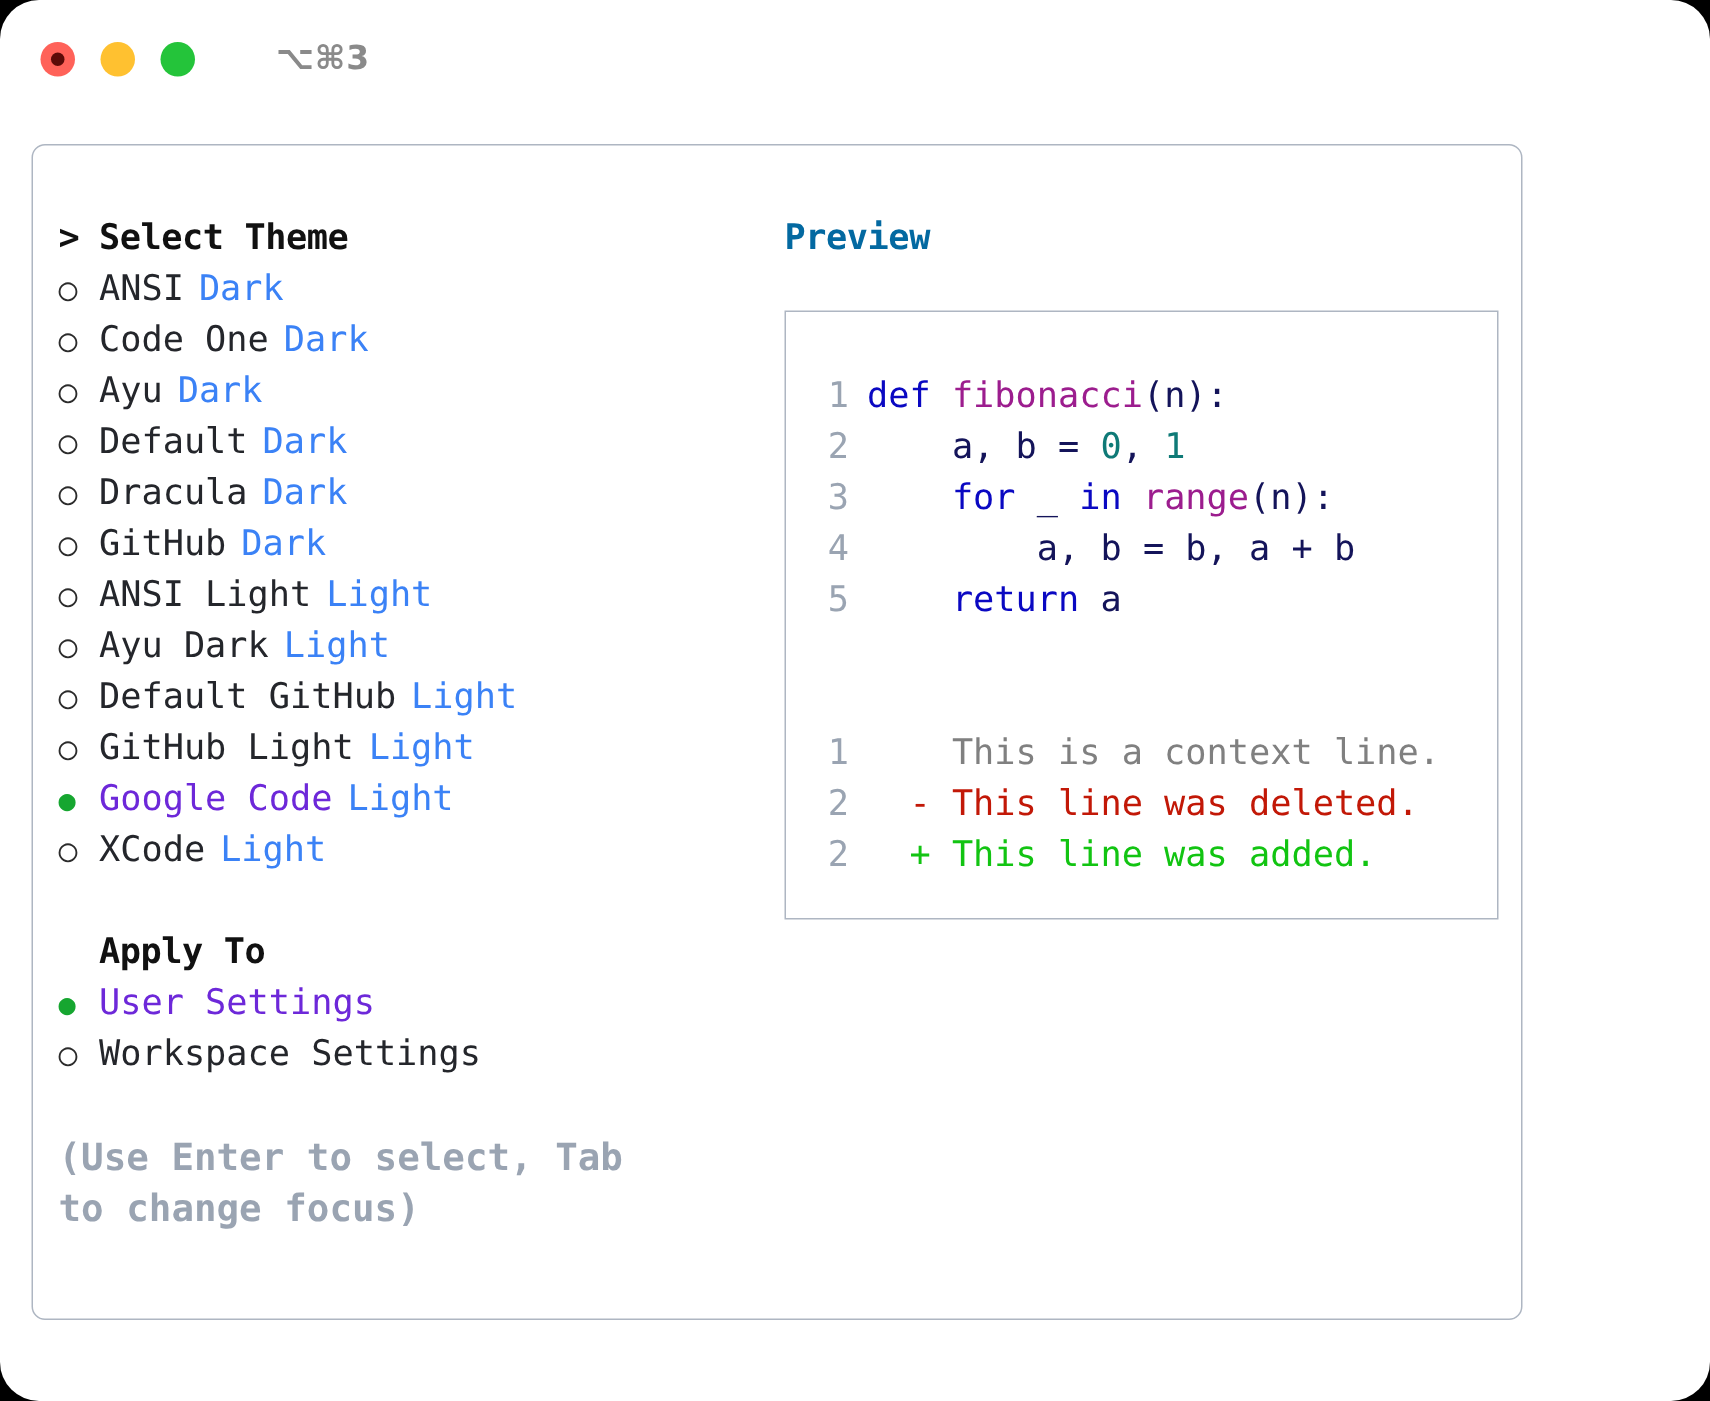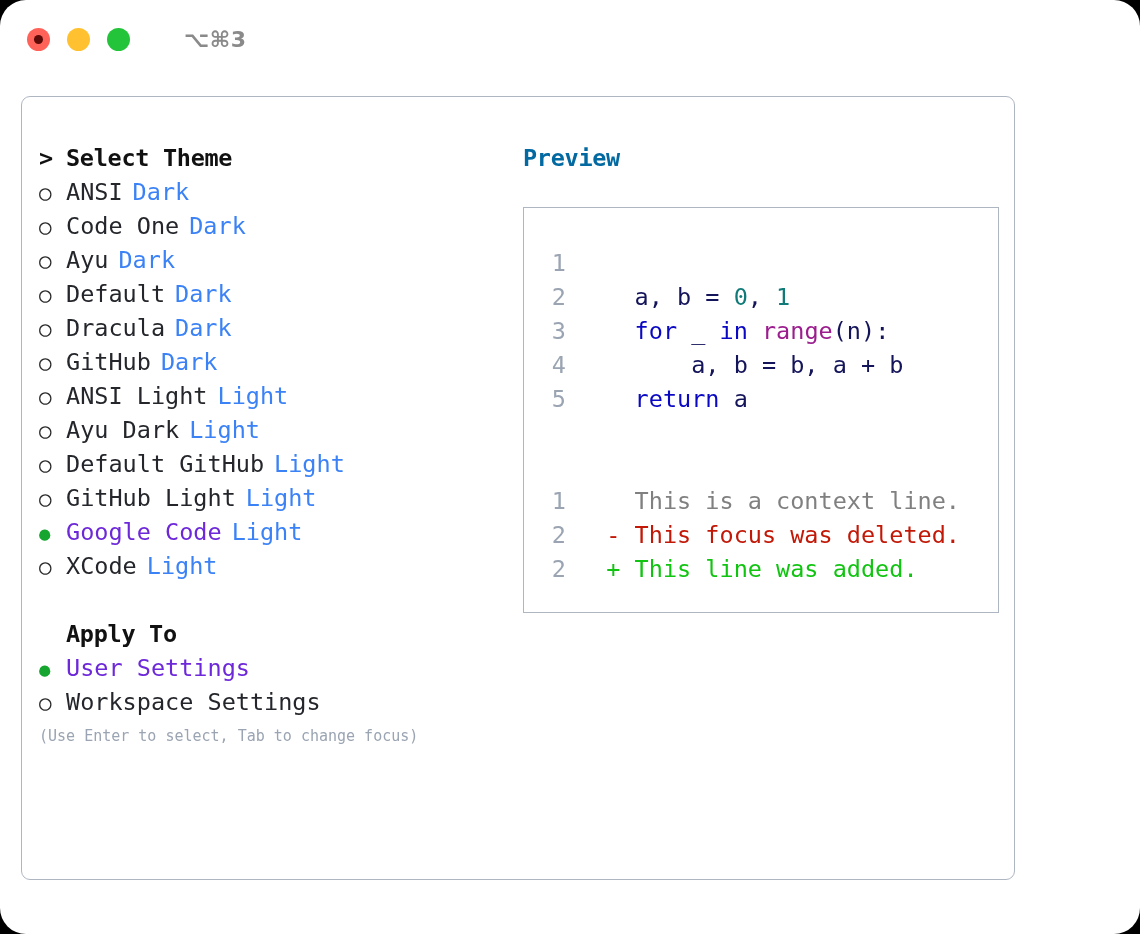--- a/index.html
+++ b/index.html
@@ -124,24 +124,26 @@
   .spacer-row { height: 34px; }
 
   .section-title {
     font-weight: bold;
     color: #111111;
     letter-spacing: -0.3px;
   }
   .section-title .bullet { visibility: hidden; }
 
   .hint {
-    font-size: 15px;
+    margin-top: 36px;
+    font-size: 25px;
     line-height: 34px;
     color: #9aa4b2;
     width: 400px;
+    font-weight: bold;
   }
 
   
   .right-col {
     flex: 1;
     padding-left: 39px;
     box-sizing: border-box;
   }
   .preview-title {
     font-size: 23.5px;
@@ -290,31 +292,31 @@
           </div>
 
         <div class="hint">(Use Enter to select, Tab to change focus)</div>
       </div>
 
       <div class="right-col">
         <div class="preview-title">Preview</div>
 
         <div class="code-box">
           <div id="code-lines">
-              <div class="code-line"><span class="ln">1</span></div>
+              <div class="code-line"><span class="ln">1</span><span class="code-content"><span class="t-kw">def </span><span class="t-fn">fibonacci</span><span class="t-pl">(n):</span></span></div>
               <div class="code-line"><span class="ln">2</span><span class="code-content"><span class="t-pl">    a, b = </span><span class="t-num">0</span><span class="t-pl">, </span><span class="t-num">1</span></span></div>
               <div class="code-line"><span class="ln">3</span><span class="code-content"><span class="t-pl">    </span><span class="t-kw">for</span><span class="t-pl"> _ </span><span class="t-kw">in</span><span class="t-pl"> </span><span class="t-fn">range</span><span class="t-pl">(n):</span></span></div>
               <div class="code-line"><span class="ln">4</span><span class="code-content"><span class="t-pl">        a, b = b, a + b</span></span></div>
               <div class="code-line"><span class="ln">5</span><span class="code-content"><span class="t-pl">    </span><span class="t-kw">return</span><span class="t-pl"> a</span></span></div>
             </div>
           <div class="blank-line"></div>
           <div class="blank-line"></div>
           <div id="diff-lines">
               <div class="code-line"><span class="ln">1</span><span class="code-content t-ctx">    This is a context line.</span></div>
-              <div class="code-line"><span class="ln">2</span><span class="code-content t-del">  - This focus was deleted.</span></div>
+              <div class="code-line"><span class="ln">2</span><span class="code-content t-del">  - This line was deleted.</span></div>
               <div class="code-line"><span class="ln">2</span><span class="code-content t-add">  + This line was added.</span></div>
             </div>
         </div>
       </div>
 
     </div>
   </div>
 </div>
 
 </body></html>

